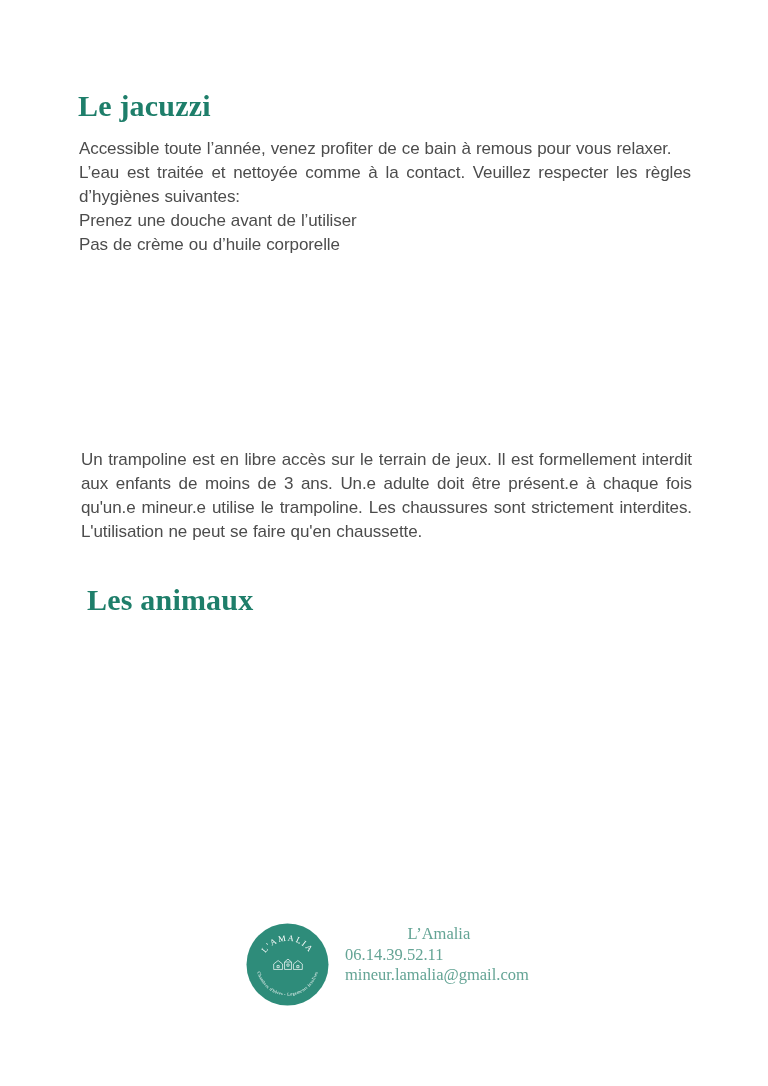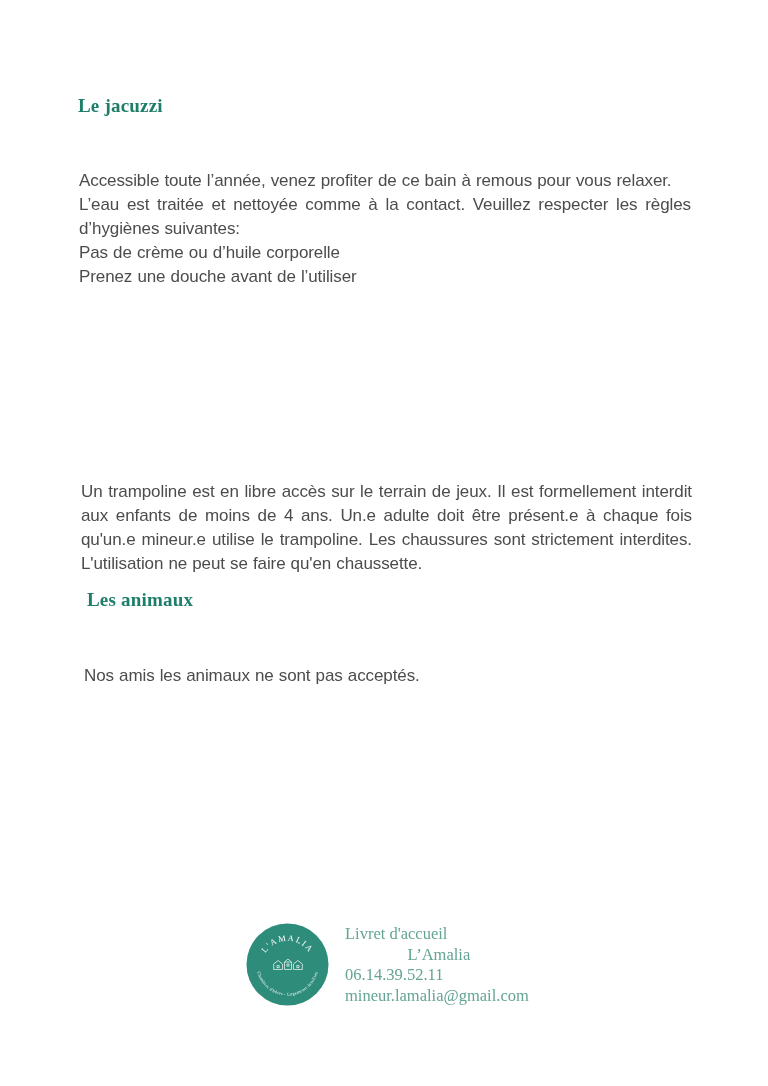--- a/index.html
+++ b/index.html
@@ -20,31 +20,31 @@
     overflow:hidden;
     font-family:"Liberation Sans","DejaVu Sans",sans-serif;
   }
   .page{position:absolute;inset:0;}
 
   .sec-title{
     position:absolute;
     margin:0;
     font-family:"Liberation Serif","DejaVu Serif",serif;
     font-weight:700;
-    font-size:19px;
+    font-size:30px;
     line-height:26px;
     color:var(--heading);
     letter-spacing:0.2px;
     white-space:nowrap;
   }
   #sec1-title{left:78px;top:93px;}
   #sec2-title{left:76px;top:396px;}
   #sec3-title{left:87px;top:587px;}
 
-  .body-block{position:absolute;margin-top:32px;}
+  .body-block{position:absolute;}
   .body-block p{
     margin:0;
     font-size:17px;
     line-height:24px;
     color:var(--body);
     text-align:justify;
     letter-spacing:-0.1px;
     word-spacing:0.5px;
   }
   #sec1-body{left:79px;top:137px;width:612px;}
@@ -79,32 +79,29 @@
 </style>
 </head>
 <body>
 
 <div class="page">
 
   <h2 class="sec-title" id="sec1-title">Le jacuzzi</h2>
   <div class="body-block" id="sec1-body">
     <p>Accessible toute l’année, venez profiter de ce bain à remous pour vous relaxer.</p>
     <p>L’eau est traitée et nettoyée comme à la contact. Veuillez respecter les règles d’hygiènes suivantes:</p>
+    <p>Prenez une douche avant de l’utiliser</p>
     <p>Pas de crème ou d’huile corporelle</p>
-    <p>Prenez une douche avant de l’utiliser</p>
   </div>
 
   <div class="body-block" id="sec2-body">
-    <p>Un trampoline est en libre accès sur le terrain de jeux. Il est formellement interdit aux enfants de moins de 4 ans. Un.e adulte doit être présent.e à chaque fois qu'un.e mineur.e utilise le trampoline. Les chaussures sont strictement interdites. L'utilisation ne peut se faire qu'en chaussette.</p>
+    <p>Un trampoline est en libre accès sur le terrain de jeux. Il est formellement interdit aux enfants de moins de 3 ans. Un.e adulte doit être présent.e à chaque fois qu'un.e mineur.e utilise le trampoline. Les chaussures sont strictement interdites. L'utilisation ne peut se faire qu'en chaussette.</p>
   </div>
 
   <h2 class="sec-title" id="sec3-title">Les animaux</h2>
-  <div class="body-block" id="sec3-body">
-    <p>Nos amis les animaux ne sont pas acceptés.</p>
-  </div>
 
   <div class="footer">
     <svg class="logo" viewBox="0 0 84 84" xmlns="http://www.w3.org/2000/svg" xmlns:xlink="http://www.w3.org/1999/xlink">
       <circle cx="42" cy="42" r="41.5"></circle>
       <defs>
         <path id="arcTop" d="M 16 44 A 26 26 0 0 1 68 44" fill="none"></path>
         <path id="arcBottom" d="M 10.5 42 A 31.5 31.5 0 0 0 73.5 42" fill="none"></path>
       </defs>
       <text font-size="8.5" letter-spacing="1.6" text-anchor="middle">
         <textPath xlink:href="#arcTop" href="#arcTop" startOffset="50%">L'AMALIA</textPath>
@@ -117,20 +114,19 @@
         <rect x="31.4" y="43" width="2.2" height="2.2"></rect>
         <rect x="41.4" y="41.5" width="2.2" height="2.2"></rect>
         <rect x="51.4" y="43" width="2.2" height="2.2"></rect>
       </g>
       <text font-size="4.4" letter-spacing="0.35" text-anchor="middle">
         <textPath xlink:href="#arcBottom" href="#arcBottom" startOffset="50%">Chambres d'hôtes - Logements insolites</textPath>
       </text>
     </svg>
 
     <div class="contact">
-      <div>Livret d'accueil</div>
       <div class="line-amalia">L’Amalia</div>
       <div>06.14.39.52.11</div>
       <div>mineur.lamalia@gmail.com</div>
     </div>
   </div>
 
 </div>
 
 </body></html>

